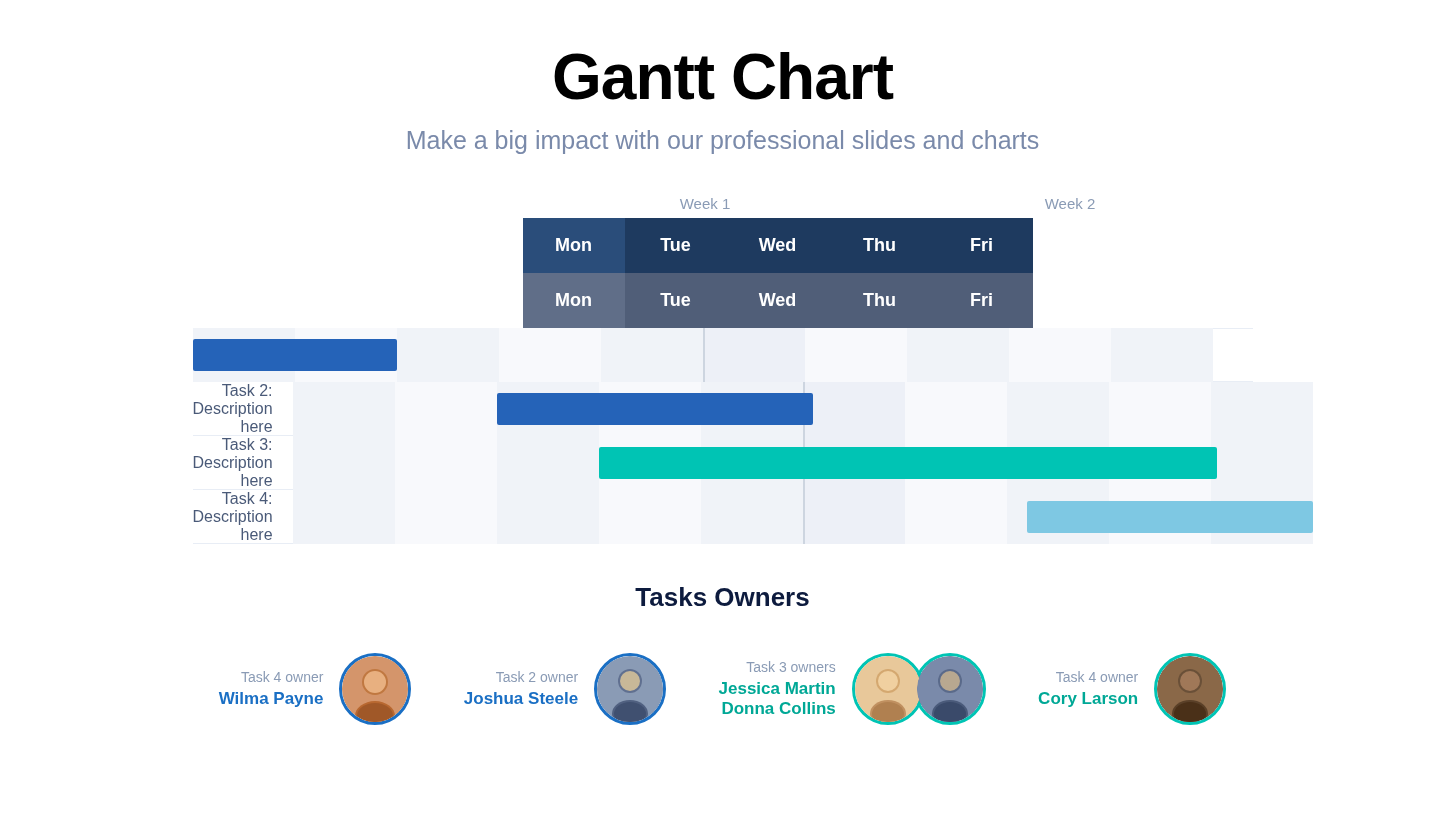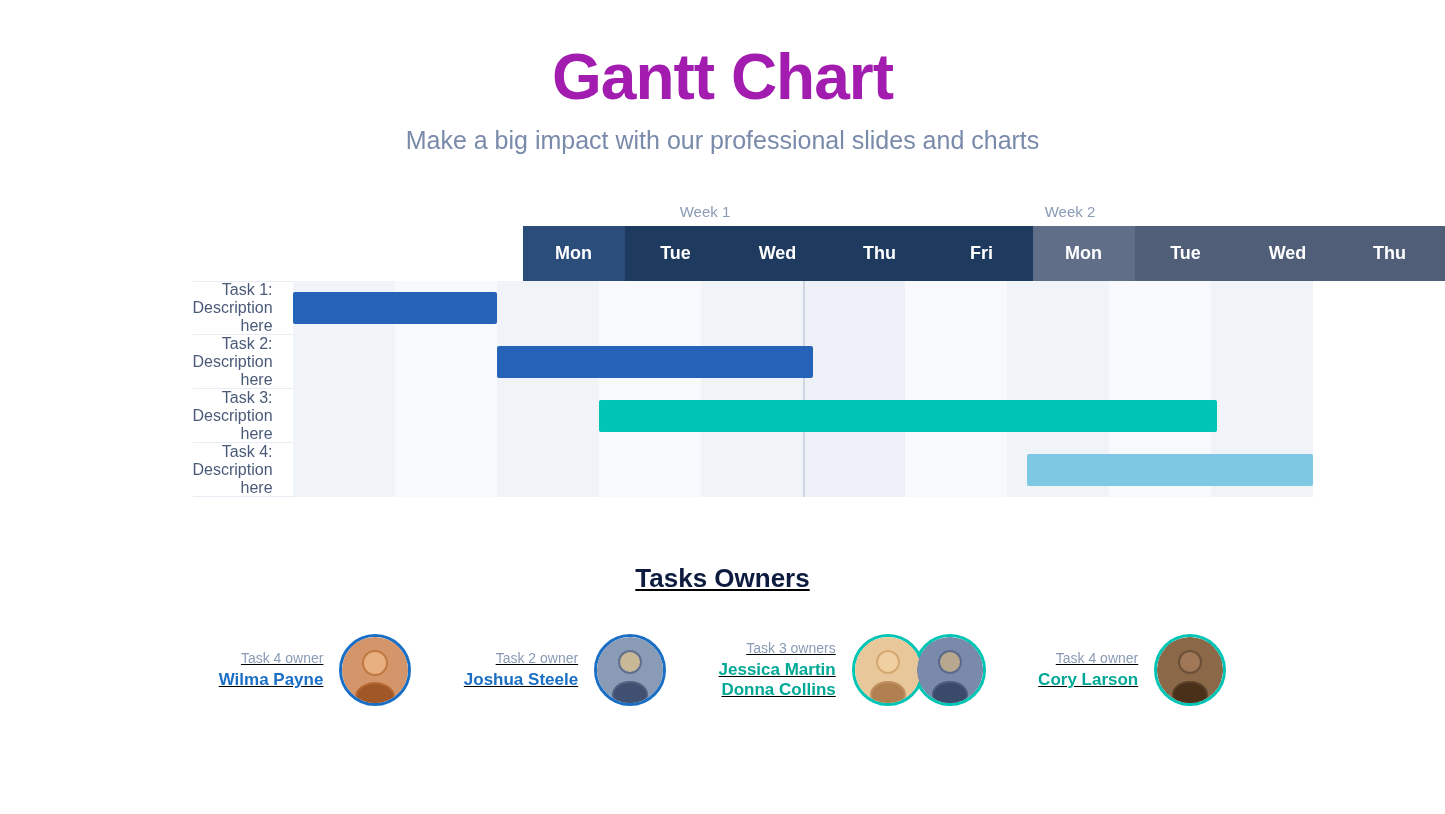--- a/index.html
+++ b/index.html
@@ -10,53 +10,54 @@
       min-height: 814px;
       display: flex;
       flex-direction: column;
       align-items: center;
       padding: 40px 0 20px;
     }
 
     .page-title {
       font-size: 64px;
       font-weight: 800;
-      color: #a21caf;
+      color: #000000;
       margin-bottom: 12px;
       letter-spacing: -1px;
     }
     .page-subtitle {
       font-size: 25px;
       color: #7a8aaa;
       margin-bottom: 40px;
     }
 
     .chart-container {
       width: 1060px;
-      margin: 8px auto;
+      margin: 0 auto;
     }
 
     
     .week-labels {
       display: flex;
       margin-left: 330px;
     }
     .week-label {
       font-size: 15px;
       color: #8a9bb5;
       text-align: center;
     }
     .week-label-1 { width: 510px; }
     .week-label-2 { width: 510px; }
 
     
     .gantt-header {
       display: flex;
       margin-left: 330px;
       margin-top: 6px;
+      flex-direction: column;
     }
     .day-header {
       width: 102px;
       height: 55px;
       display: flex;
       align-items: center;
       justify-content: center;
       font-size: 18px;
       font-weight: 600;
       color: #ffffff;
@@ -112,24 +113,23 @@
     .bar-overlay {
       position: absolute;
       top: 50%;
       transform: translateY(-50%);
       height: 32px;
       border-radius: 2px;
     }
 
     
     .owners-section {
-      margin-top: 58px;
+      margin-top: 38px;
       width: 1060px;
       text-align: center;
-      text-decoration: underline;
     }
     .owners-title {
       font-size: 26px;
       font-weight: 800;
       color: #0d1b3e;
       margin-bottom: 40px;
     }
     .owners-row {
       display: flex;
       justify-content: space-around;
@@ -225,21 +225,20 @@
       <div class="day-header">Tue</div>
       <div class="day-header">Wed</div>
       <div class="day-header">Thu</div>
       <div class="day-header">Fri</div>
     </div>
   </div>
 
   <div class="gantt-body">
 
     <div class="task-row">
-      <div class="task-label">Task 1: Description here</div>
       <div class="gantt-row-bars" style="position:relative;">
         <div class="gantt-cell-item cell-alt-1"></div>
         <div class="gantt-cell-item cell-alt-2"></div>
         <div class="gantt-cell-item cell-alt-1"></div>
         <div class="gantt-cell-item cell-alt-2"></div>
         <div class="gantt-cell-item cell-alt-1"></div>
         <div class="gantt-cell-item" style="background:#edf0f7; border-left:2px solid #cdd5e0;"></div>
         <div class="gantt-cell-item cell-alt-2"></div>
         <div class="gantt-cell-item cell-alt-1"></div>
         <div class="gantt-cell-item cell-alt-2"></div>

